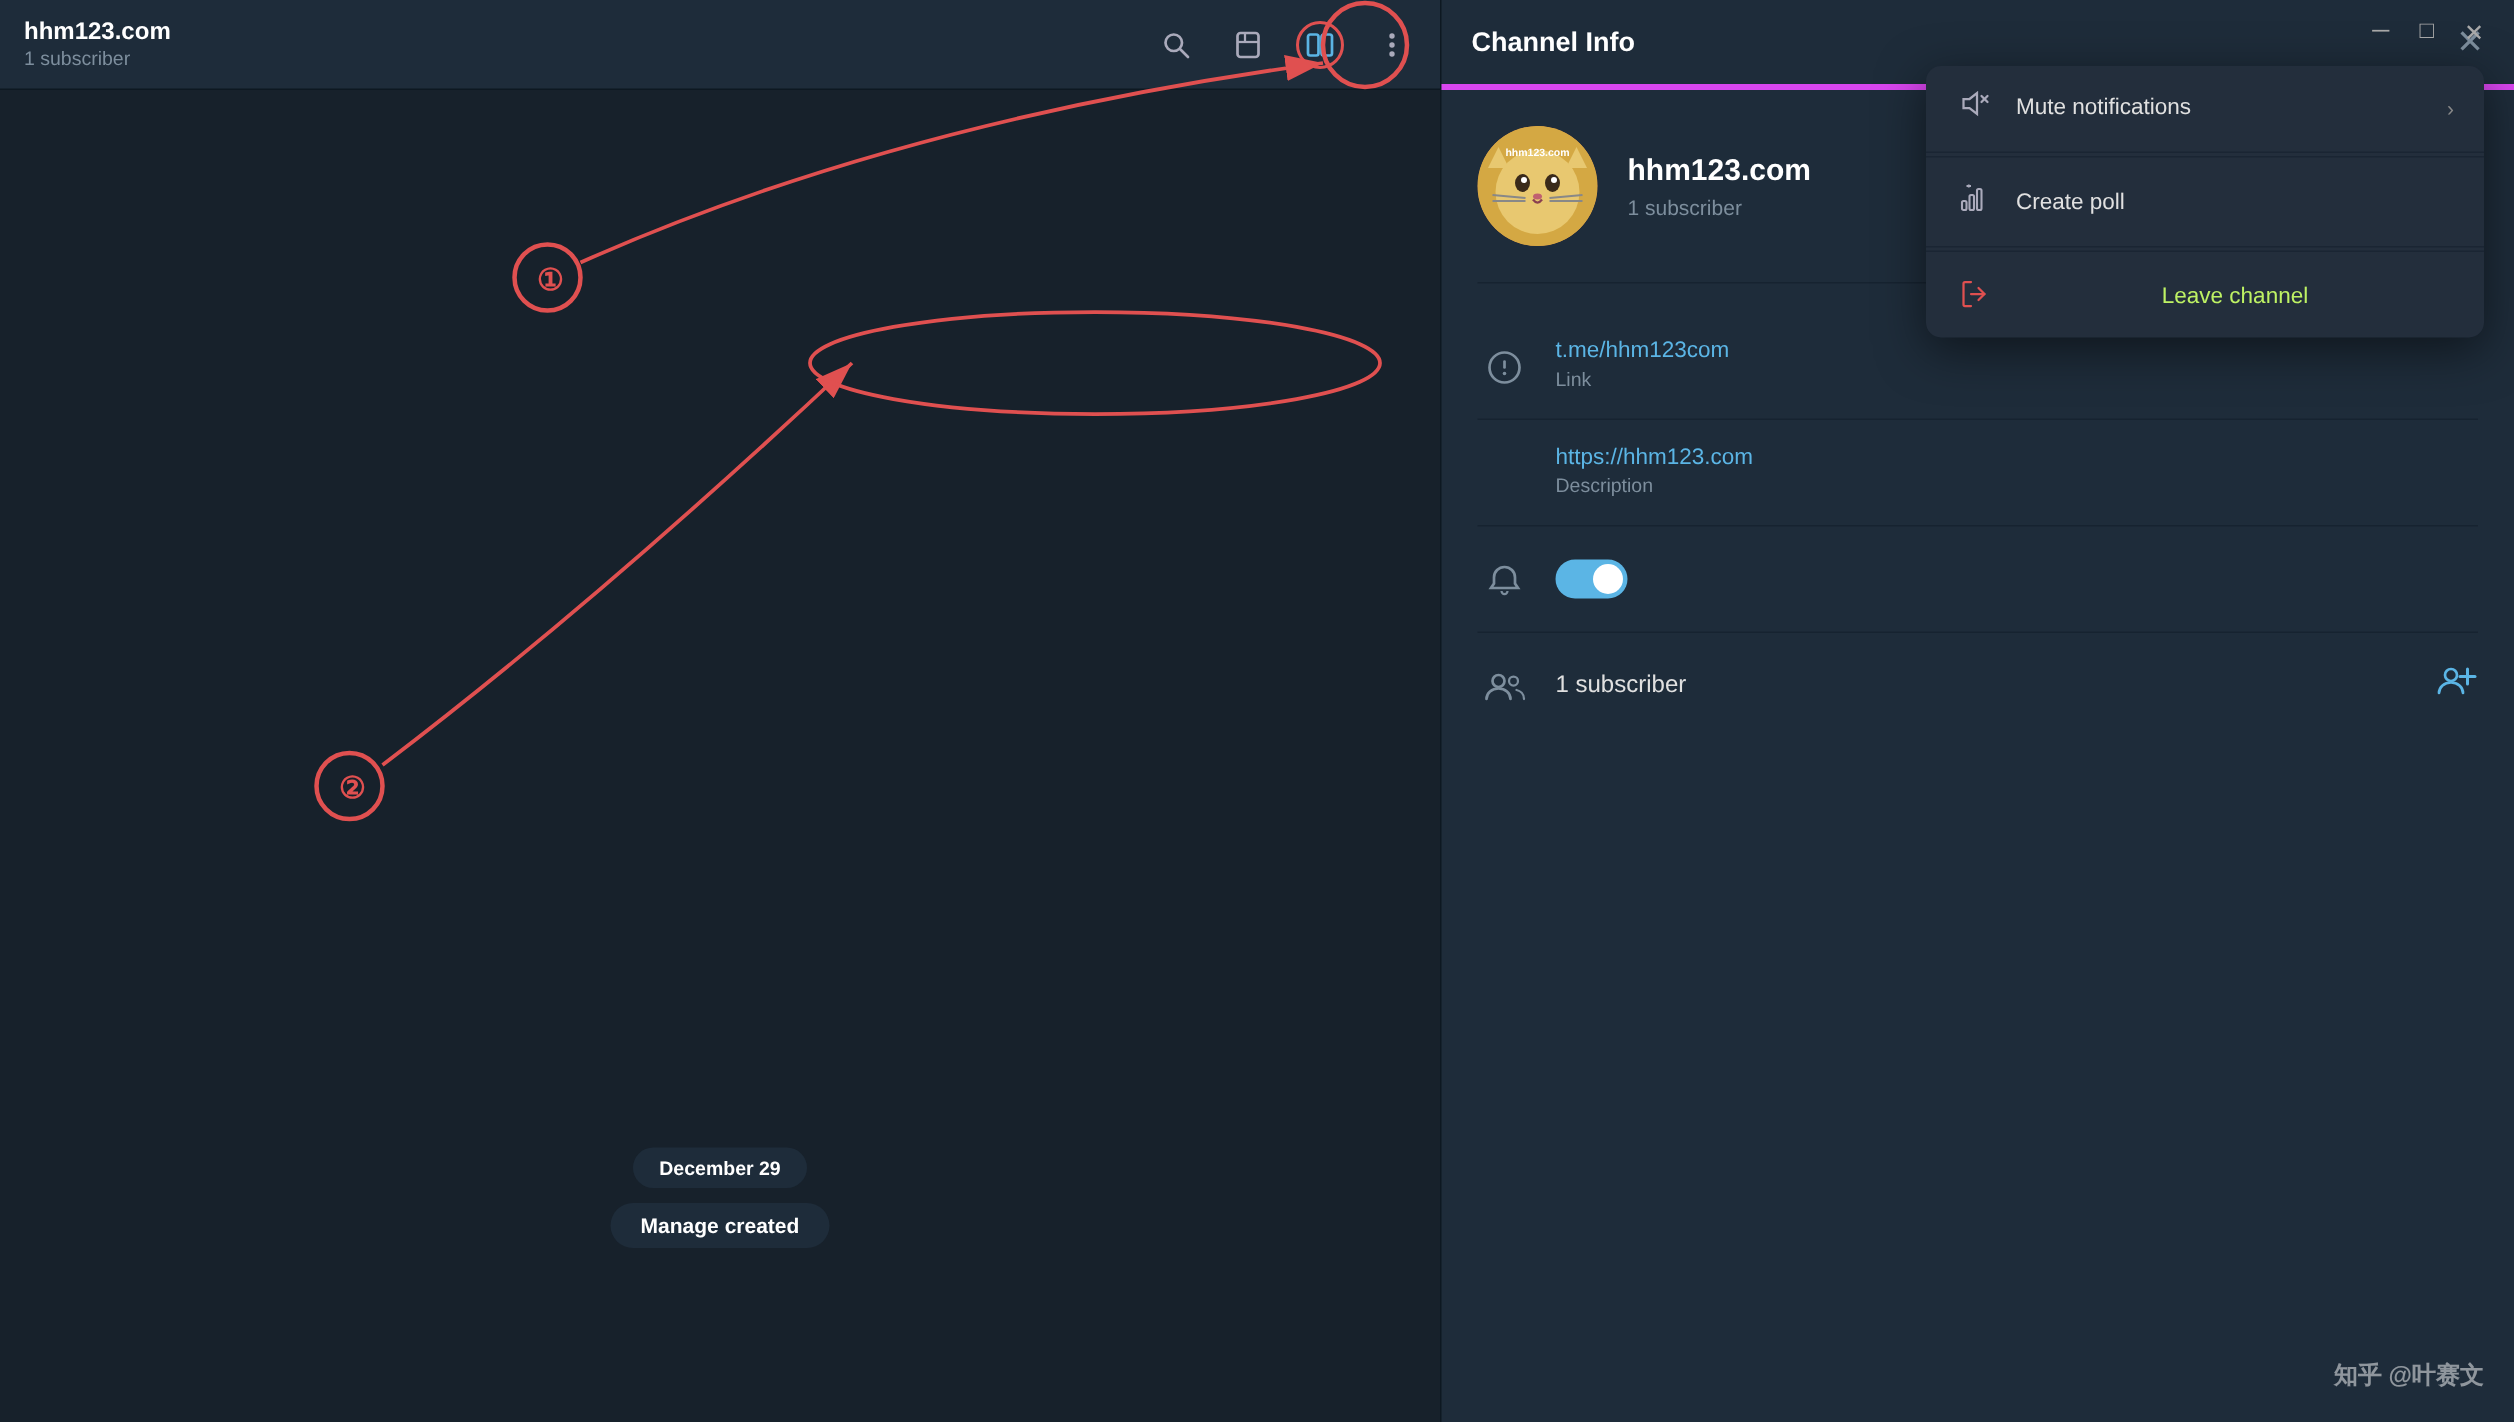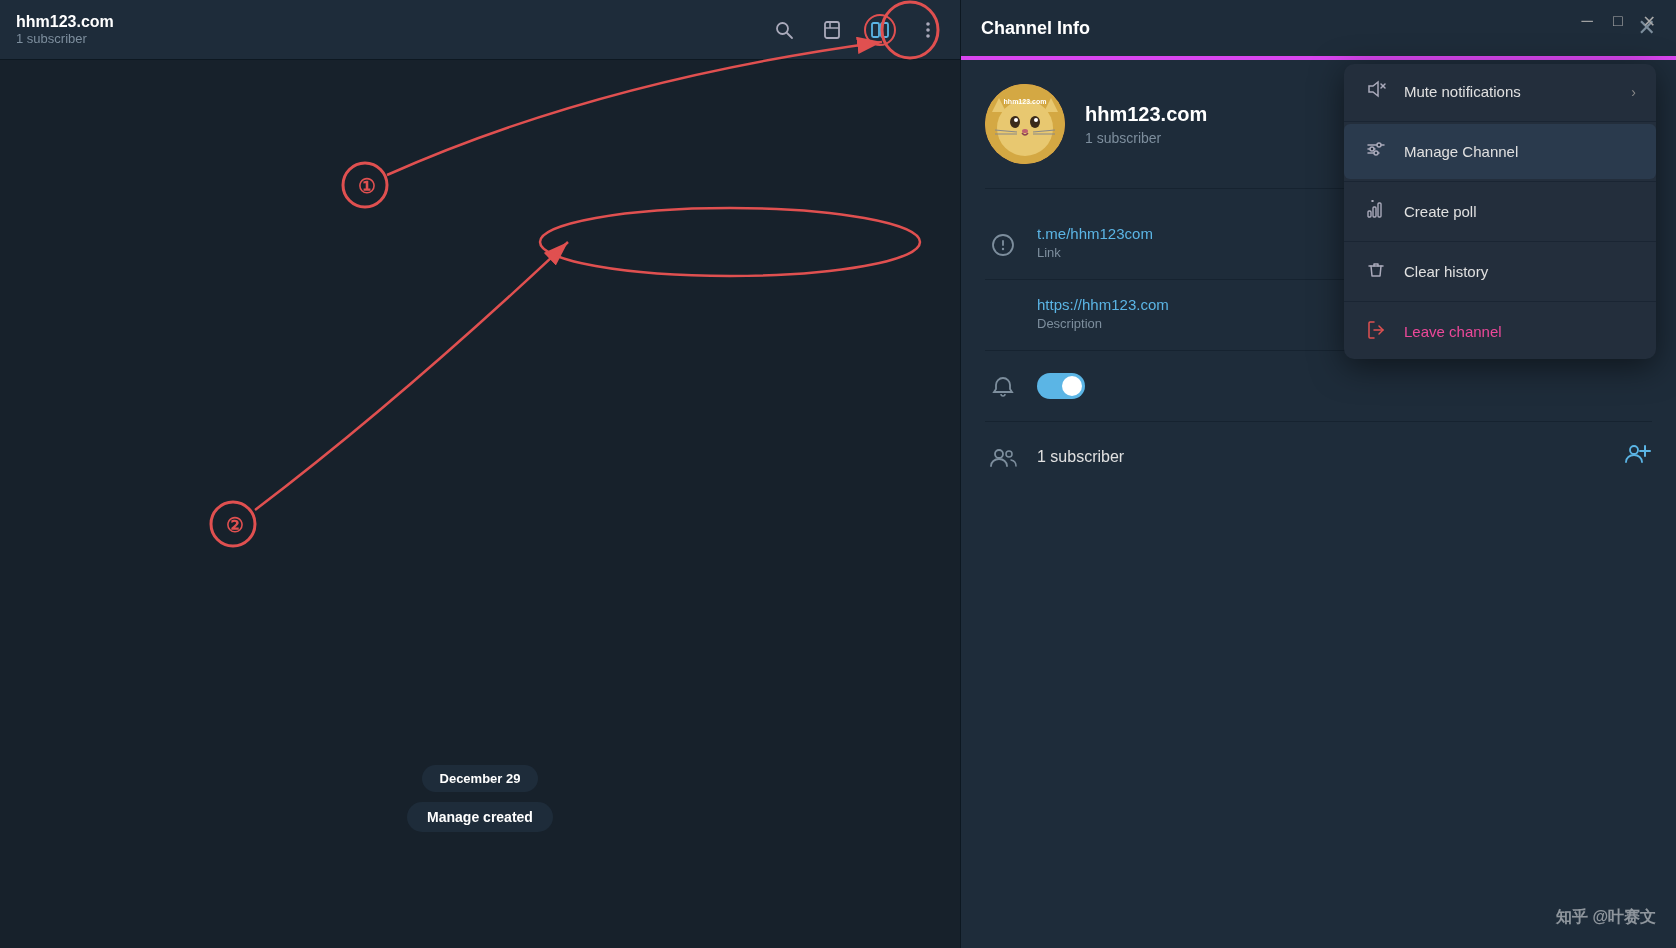--- a/index.html
+++ b/index.html
@@ -123,23 +123,23 @@
     .chat-messages {
       position: absolute;
       bottom: 80px;
       left: 0; right: 0;
       padding: 20px;
     }
 
     
     .dropdown-menu {
       position: absolute;
-      top: 64px;
+      top: 44px;
       right: 20px;
-      width: 312px;
+      width: 372px;
       background: #232e3c;
       border-radius: 10px;
       box-shadow: 0 8px 32px rgba(0,0,0,0.5);
       z-index: 200;
       overflow: hidden;
     }
     .menu-item {
       display: flex;
       align-items: center;
       padding: 14px 20px;
@@ -156,21 +156,21 @@
     .menu-item-icon {
       font-size: 18px;
       color: #aab;
       width: 24px;
       text-align: center;
     }
     .menu-item-text {
       flex: 1;
       font-size: 15px;
     }
-    .menu-item.danger .menu-item-text { color: #ec4899; }
+    .menu-item.danger .menu-item-text { color: #bef264; text-align: center; }
     .menu-item.danger .menu-item-icon { color: #e05050; }
     .menu-chevron {
       color: #888;
       font-size: 14px;
     }
     .menu-divider {
       height: 1px;
       background: #1a2533;
       margin: 2px 0;
     }
@@ -406,57 +406,34 @@
       <svg width="22" height="22" viewBox="0 0 22 22" fill="none">
         <path d="M4 8v6h4l5 4V4L8 8H4z" stroke="#aab" stroke-width="1.5" fill="none"></path>
         <line x1="16" y1="6" x2="20" y2="10" stroke="#aab" stroke-width="1.5" stroke-linecap="round"></line>
         <line x1="20" y1="6" x2="16" y2="10" stroke="#aab" stroke-width="1.5" stroke-linecap="round"></line>
       </svg>
     </span>
     <span class="menu-item-text">Mute notifications</span>
     <span class="menu-chevron">›</span>
   </div>
   <div class="menu-divider"></div>
-  <div class="menu-item highlighted">
-    <span class="menu-item-icon">
-      <svg width="22" height="22" viewBox="0 0 22 22" fill="none">
-        <line x1="3" y1="7" x2="19" y2="7" stroke="#aab" stroke-width="1.5" stroke-linecap="round"></line>
-        <line x1="3" y1="11" x2="10" y2="11" stroke="#aab" stroke-width="1.5" stroke-linecap="round"></line>
-        <line x1="3" y1="15" x2="14" y2="15" stroke="#aab" stroke-width="1.5" stroke-linecap="round"></line>
-        <circle cx="14" cy="7" r="2" fill="#232e3c" stroke="#aab" stroke-width="1.5"></circle>
-        <circle cx="7" cy="11" r="2" fill="#232e3c" stroke="#aab" stroke-width="1.5"></circle>
-        <circle cx="11" cy="15" r="2" fill="#2a3a4d" stroke="#aab" stroke-width="1.5"></circle>
-      </svg>
-    </span>
-    <span class="menu-item-text">Manage Channel</span>
-  </div>
   <div class="menu-divider"></div>
   <div class="menu-item">
     <span class="menu-item-icon">
       <svg width="22" height="22" viewBox="0 0 22 22" fill="none">
         <rect x="3" y="13" width="3" height="6" rx="1" stroke="#aab" stroke-width="1.4"></rect>
         <rect x="8" y="9" width="3" height="10" rx="1" stroke="#aab" stroke-width="1.4"></rect>
         <rect x="13" y="5" width="3" height="14" rx="1" stroke="#aab" stroke-width="1.4"></rect>
         <line x1="6" y1="3" x2="9" y2="3" stroke="#aab" stroke-width="1.2"></line>
         <line x1="7.5" y1="2" x2="7.5" y2="4" stroke="#aab" stroke-width="1.2"></line>
       </svg>
     </span>
     <span class="menu-item-text">Create poll</span>
   </div>
   <div class="menu-divider"></div>
-  <div class="menu-item">
-    <span class="menu-item-icon">
-      <svg width="22" height="22" viewBox="0 0 22 22" fill="none">
-        <path d="M6 8l1 10h8l1-10" stroke="#aab" stroke-width="1.5" stroke-linecap="round" stroke-linejoin="round"></path>
-        <line x1="4" y1="8" x2="18" y2="8" stroke="#aab" stroke-width="1.5" stroke-linecap="round"></line>
-        <path d="M9 8V6h4v2" stroke="#aab" stroke-width="1.5" stroke-linecap="round" stroke-linejoin="round"></path>
-      </svg>
-    </span>
-    <span class="menu-item-text">Clear history</span>
-  </div>
   <div class="menu-divider"></div>
   <div class="menu-item danger">
     <span class="menu-item-icon">
       <svg width="22" height="22" viewBox="0 0 22 22" fill="none">
         <path d="M14 16l4-4-4-4" stroke="#e05050" stroke-width="1.5" stroke-linecap="round" stroke-linejoin="round"></path>
         <line x1="18" y1="12" x2="9" y2="12" stroke="#e05050" stroke-width="1.5" stroke-linecap="round"></line>
         <path d="M9 4H5a1 1 0 0 0-1 1v14a1 1 0 0 0 1 1h4" stroke="#e05050" stroke-width="1.5" stroke-linecap="round"></path>
       </svg>
     </span>
     <span class="menu-item-text">Leave channel</span>

